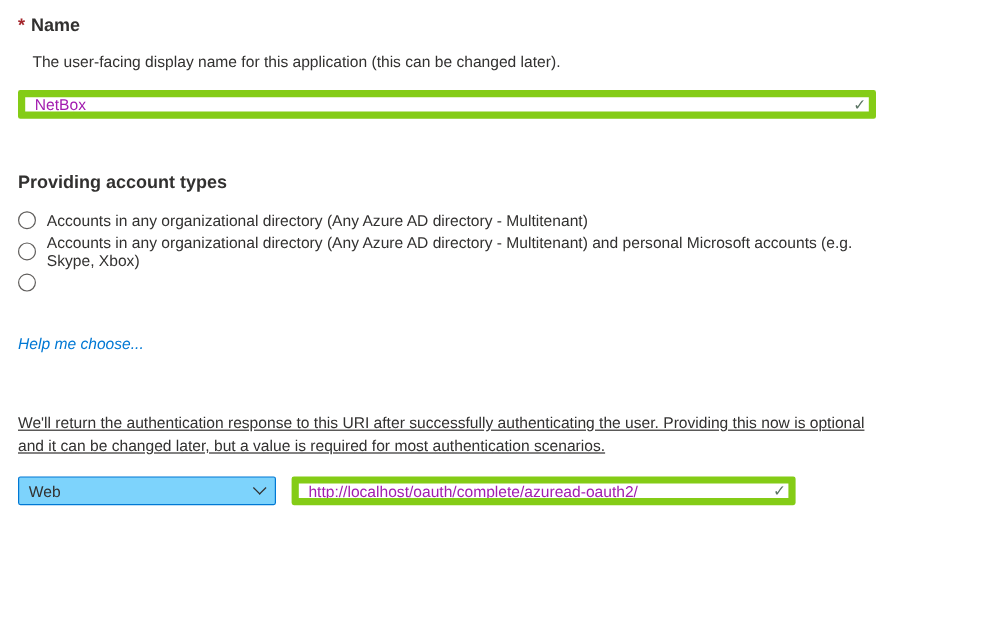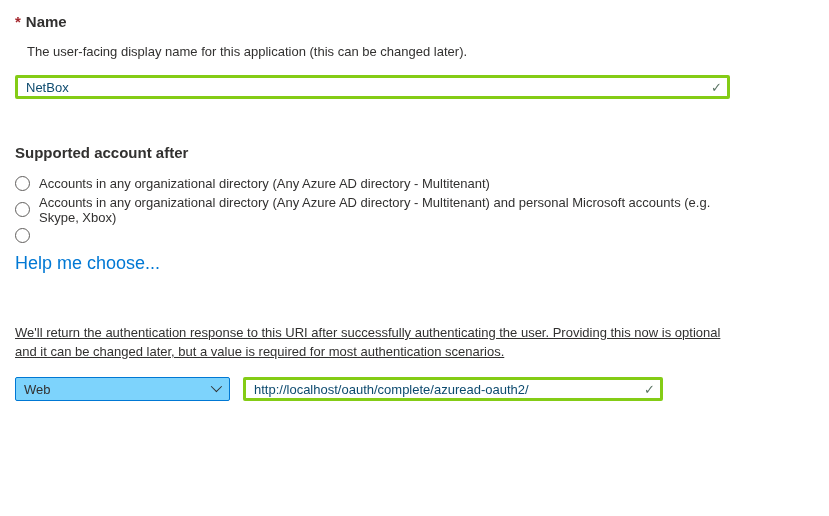--- a/index.html
+++ b/index.html
@@ -32,26 +32,26 @@
     color: #323130;
     margin-left: 12px;
   }
   .input-wrap {
     position: relative;
     margin-top: 16px;
   }
   input.textbox {
     width: 100%;
     height: 24px;
-    border: 3px solid #84cc16;
+    border: 6px solid #84cc16;
     border-radius: 2px;
     padding: 0 26px 0 8px;
     font-family: "Liberation Sans", sans-serif;
     font-size: 13px;
-    color: #0c4a6e;
+    color: #a21caf;
     outline: none;
     background: #ffffff;
   }
   .valid-check {
     position: absolute;
     right: 8px;
     top: 50%;
     transform: translateY(-50%);
     color: #5a7463;
     font-size: 13px;
@@ -91,24 +91,26 @@
     border-radius: 50%;
     background: #0078d4;
   }
   .radio-label {
     font-size: 13px;
     color: #323130;
     line-height: 15px;
   }
   .help-link {
     display: inline-block;
+    margin-top: 26px;
     color: #0078d4;
-    font-size: 18px;
+    font-size: 13px;
     text-decoration: none;
     cursor: pointer;
+    font-style: italic;
   }
   .redirect-section { margin-top: 49px; }
   .redirect-desc {
     font-size: 13px;
     line-height: 19px;
     max-width: 800px;
     color: #323130;
     text-decoration: underline;
   }
   .redirect-row {
@@ -153,21 +155,21 @@
   <div>
     <h2 class="section-title"><span class="required">*</span><span>Name</span></h2>
     <div class="hint">The user-facing display name for this application (this can be changed later).</div>
     <div class="input-wrap">
       <input class="textbox" type="text" value="NetBox" style="">
       <span class="valid-check">✓</span>
     </div>
   </div>
 
   <div class="accounts-section">
-    <h2 class="section-title">Supported account after</h2>
+    <h2 class="section-title">Providing account types</h2>
 
     <div class="radio-group">
       <div class="radio-row">
         <span class="radio"></span>
         <span class="radio-label">Accounts in any organizational directory (Any Azure AD directory - Multitenant)</span>
       </div>
       <div class="radio-row">
         <span class="radio"></span>
         <span class="radio-label">Accounts in any organizational directory (Any Azure AD directory - Multitenant) and personal Microsoft accounts (e.g. Skype, Xbox)</span>
       </div>

